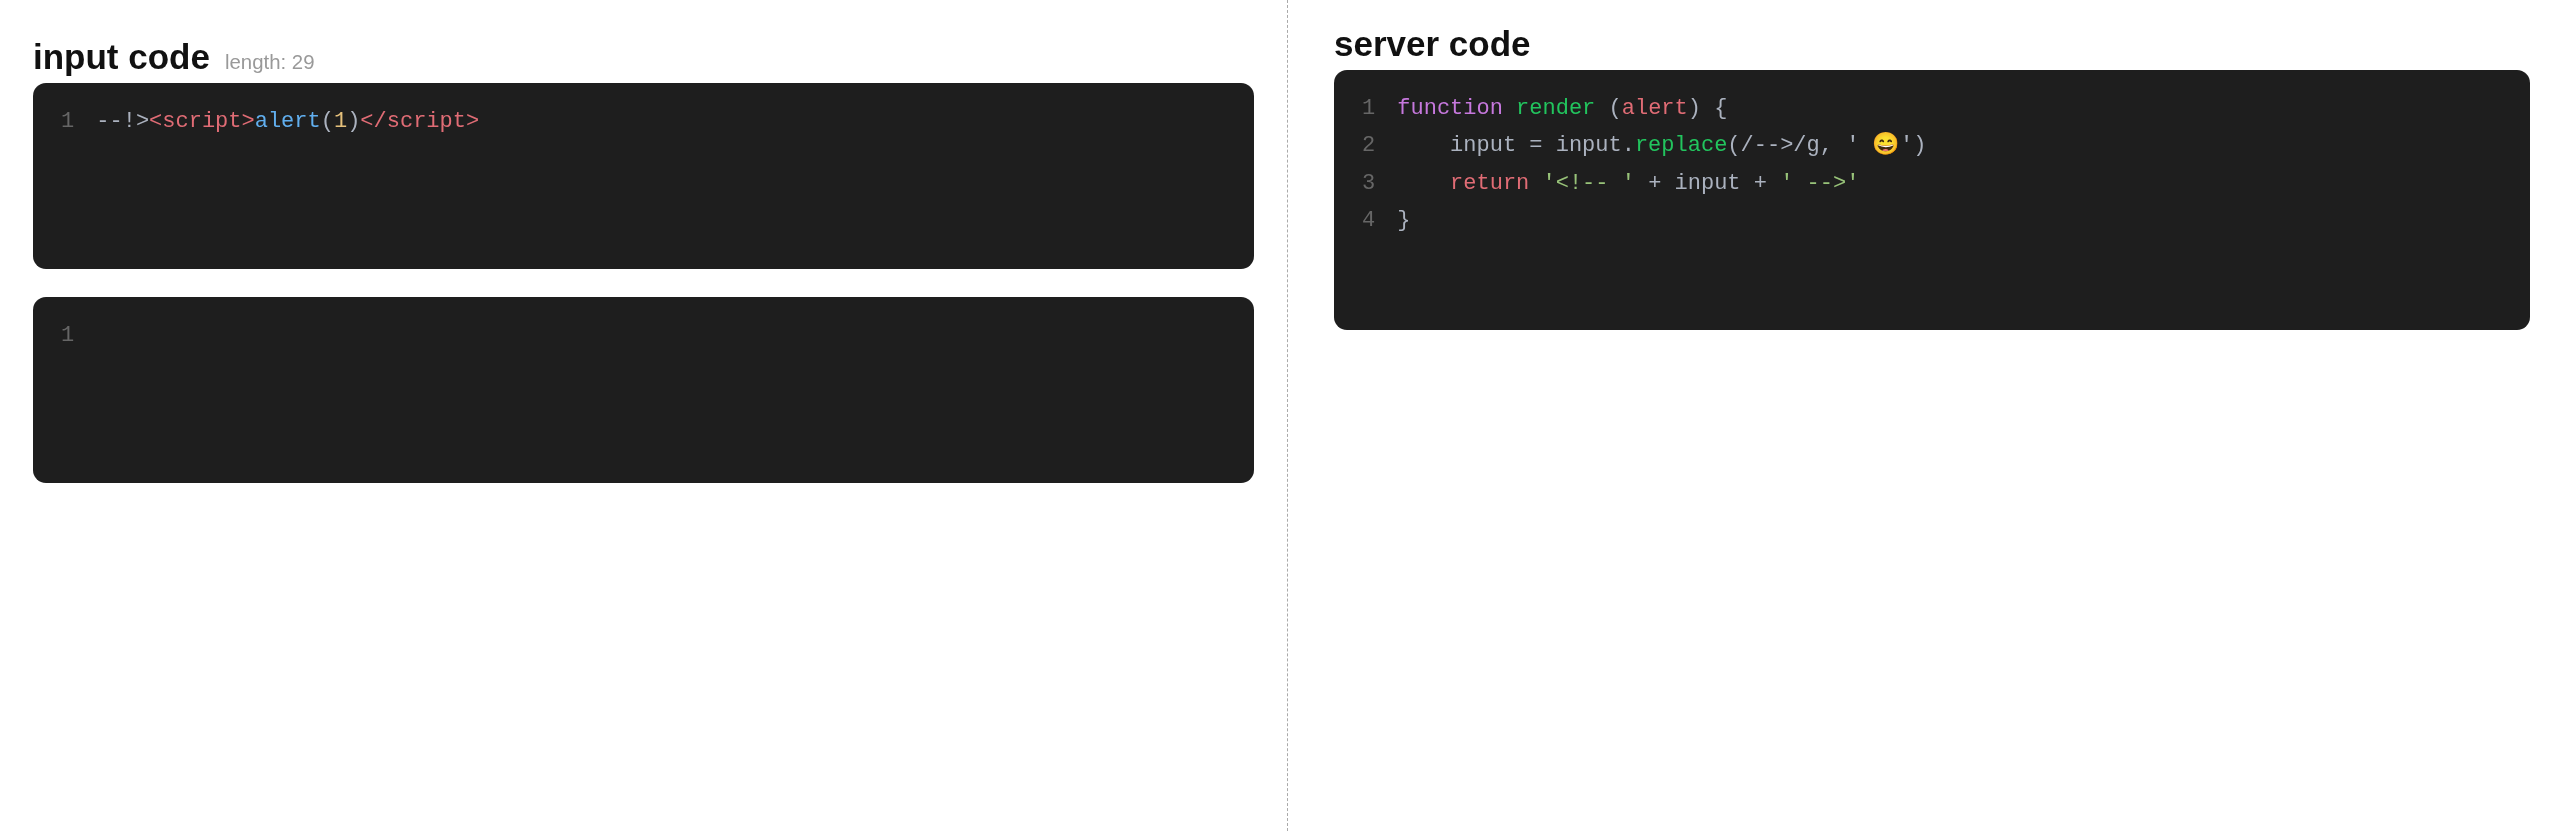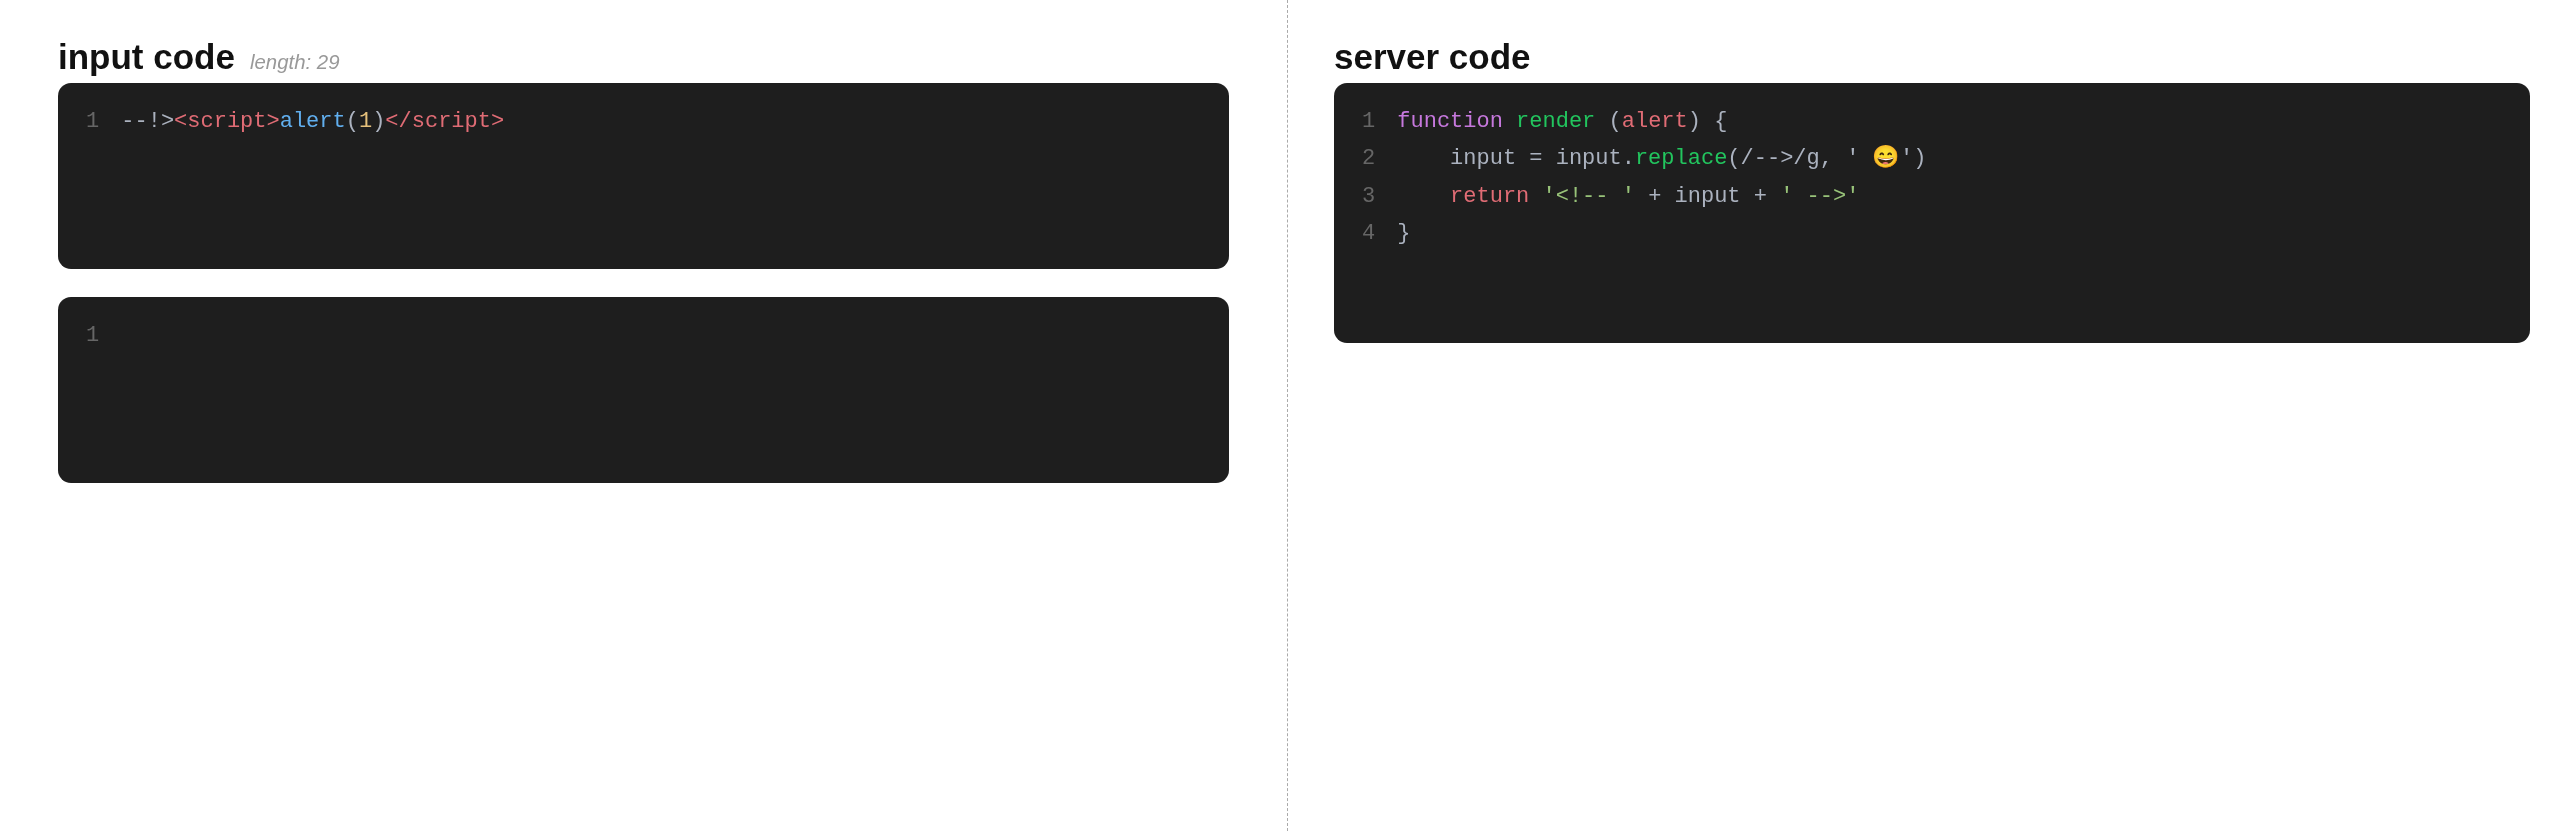--- a/index.html
+++ b/index.html
@@ -11,44 +11,43 @@
     body {
       background: #ffffff;
       font-family: -apple-system, BlinkMacSystemFont, 'Segoe UI', sans-serif;
       display: flex;
       min-height: 831px;
       width: 2576px;
     }
 
     .left-panel {
       width: 50%;
-      padding: 37px 58px;
+      padding: 37px 33px;
       border-right: 1.9px dashed #aaa;
     }
 
     .right-panel {
       width: 50%;
-      padding: 37px 46px;
+      padding: 24px 46px;
     }
 
     .section-title {
       font-size: 35px;
       font-weight: 900;
       color: #111;
       margin-bottom: 5.6px;
       display: flex;
       align-items: baseline;
       gap: 15px;
     }
 
     .section-title .meta {
       font-size: 20.4px;
       font-weight: 400;
       color: #999;
-      font-style: italic;
     }
 
     .code-block {
       background: #1e1e1e;
       border-radius: 13px;
       padding: 20.4px 28px;
       margin-bottom: 28px;
       min-height: 186px;
       font-family: 'Courier New', Courier, monospace;
       font-size: 22px;

